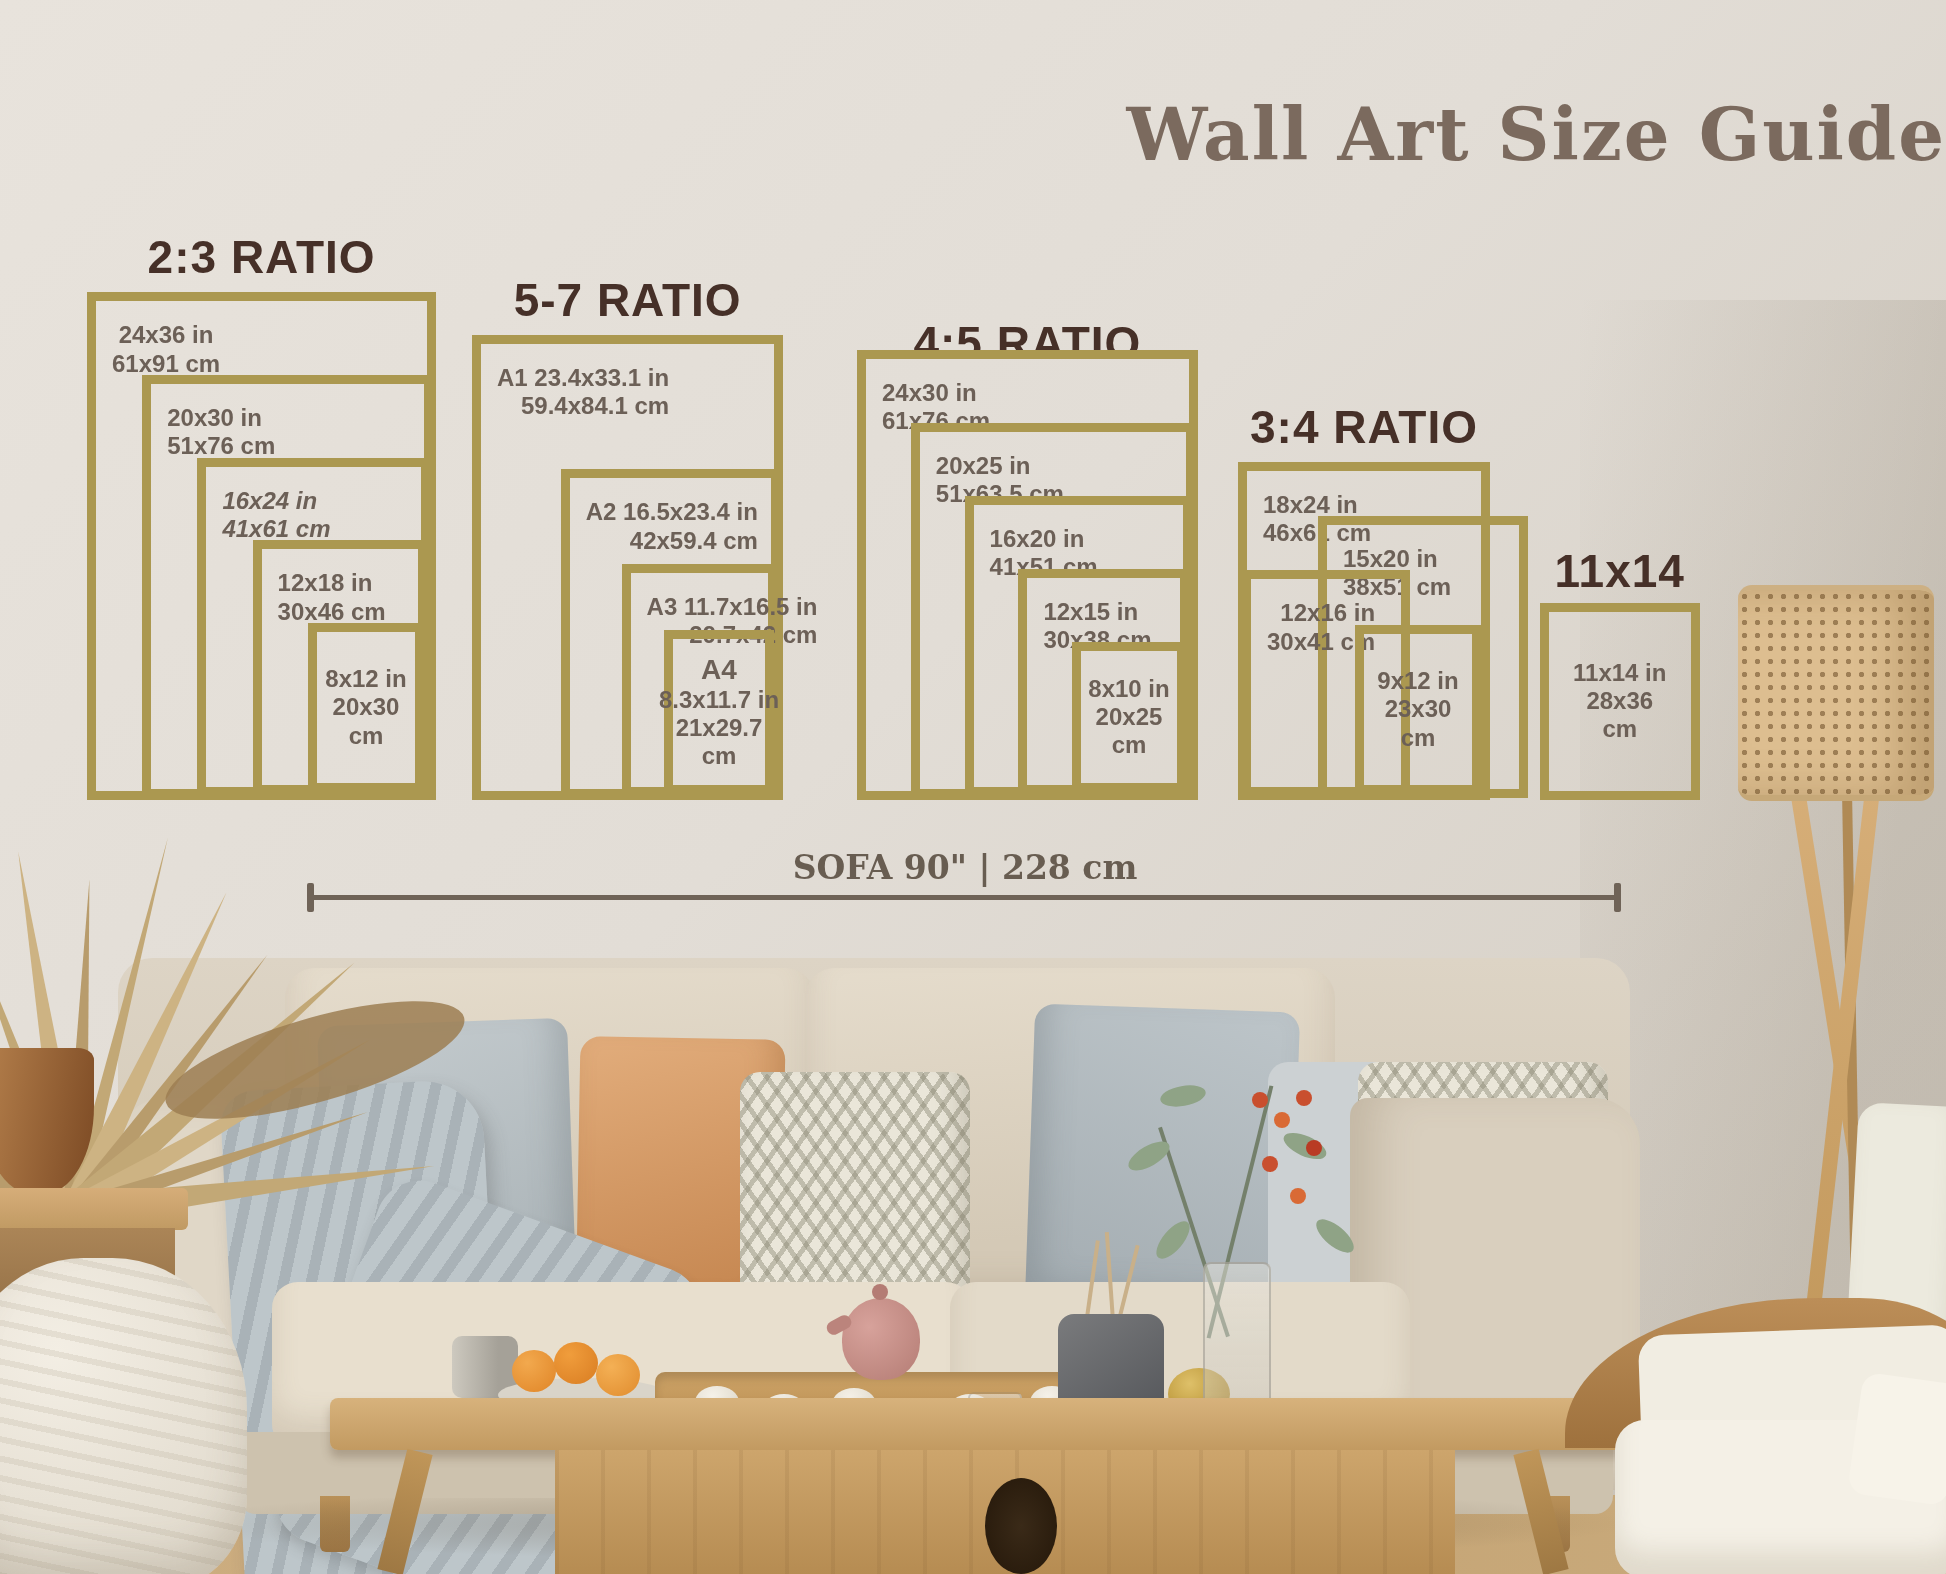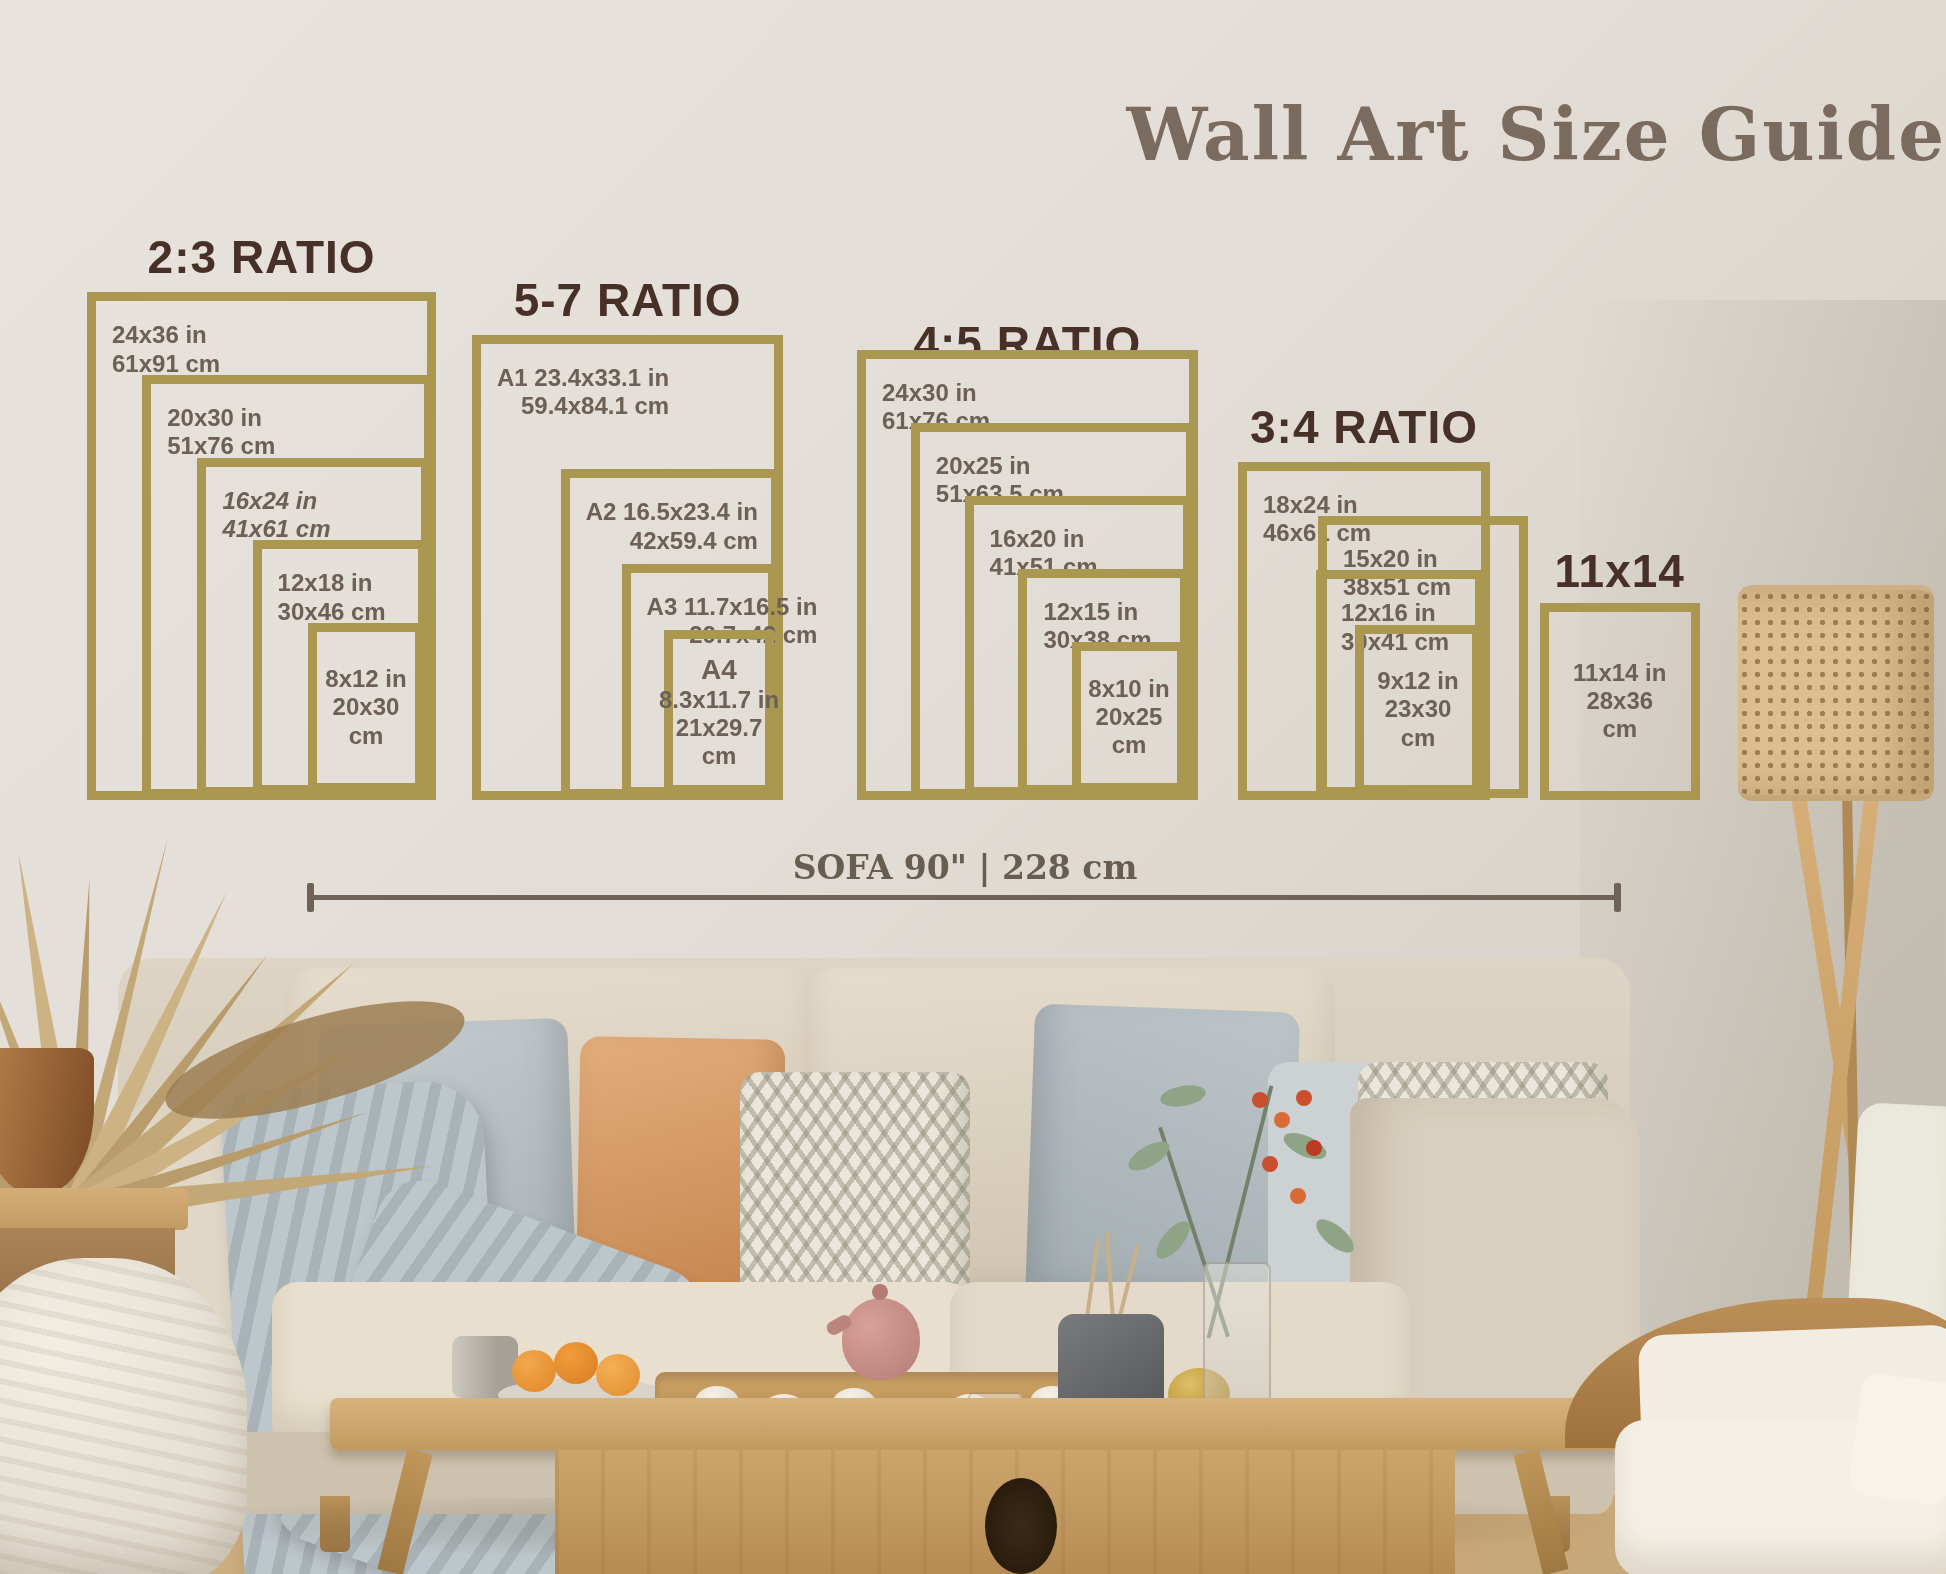--- a/index.html
+++ b/index.html
@@ -154,21 +154,21 @@
   <div class="floor"></div>
 
   <div class="guide">
     <div class="page-title">Wall Art Size Guide</div>
 
     <div class="measure-line"></div>
     <div class="measure-tick" style="left:307px;"></div>
     <div class="measure-tick" style="left:1614px;"></div>
     <div class="measure-label">SOFA 90" | 228 cm</div>
   <div class="group-title" style="left: 261.6px; top: 230px;">2:3 RATIO</div>
-      <div class="frame" style="left: 87px; top: 292.4px; width: 349.2px; height: 507.6px;">
+      <div class="frame" style="left: 87px; top: 292.4px; width: 349.2px; height: 507.6px; text-align: center;">
         <div class="frame-label">
           <div class="lab-line">24x36 in</div>
           <div class="lab-line">61x91 cm</div>
         </div>
       </div>
       <div class="frame" style="left: 142.2px; top: 375px; width: 291px; height: 423px;">
         <div class="frame-label">
           <div class="lab-line">20x30 in</div>
           <div class="lab-line">51x76 cm</div>
         </div>
@@ -257,21 +257,21 @@
           <div class="lab-line">18x24 in</div>
           <div class="lab-line">46x61 cm</div>
         </div>
       </div>
       <div class="frame" style="left: 1318px; top: 516px; width: 210px; height: 282px;">
         <div class="frame-label">
           <div class="lab-line">15x20 in</div>
           <div class="lab-line">38x51 cm</div>
         </div>
       </div>
-      <div class="frame" style="left: 1316px; top: 570.4px; width: 168px; height: 225.6px;">
+      <div class="frame" style="left: 1242px; top: 570.4px; width: 168px; height: 225.6px; text-align: right;">
         <div class="frame-label">
           <div class="lab-line">12x16 in</div>
           <div class="lab-line">30x41 cm</div>
         </div>
       </div>
       <div class="frame" style="left: 1355px; top: 624.8px; width: 126px; height: 169.2px;">
         <div class="frame-label centered">
           <div class="lab-line">9x12 in</div>
           <div class="lab-line">23x30</div>
           <div class="lab-line">cm</div>

